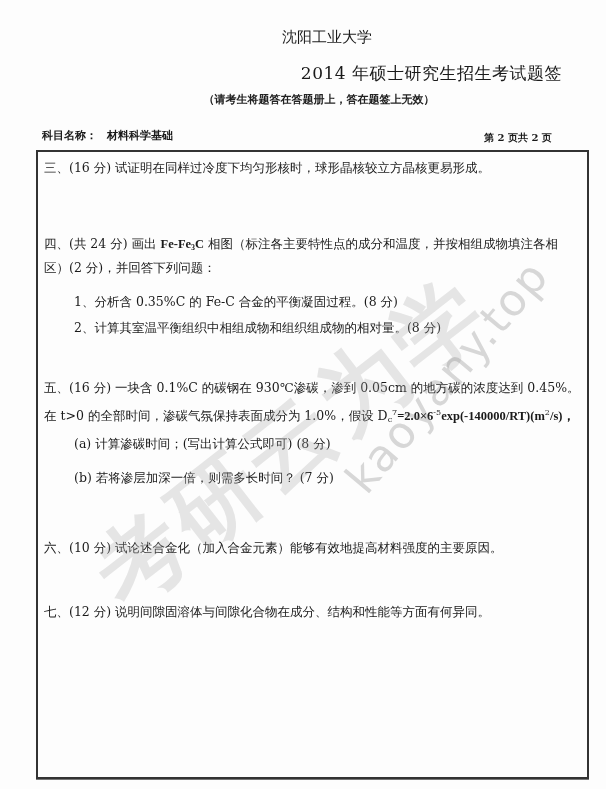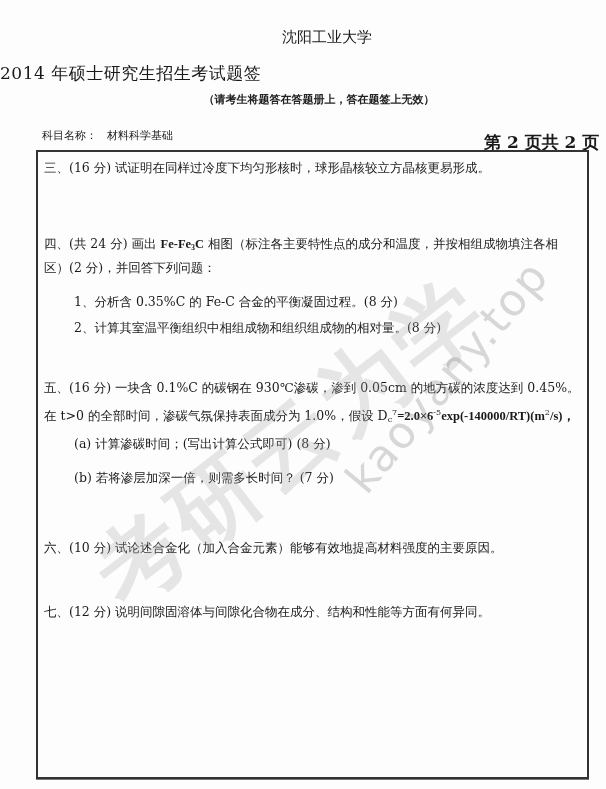--- a/index.html
+++ b/index.html
@@ -4,25 +4,25 @@
   <style>
     html, body { margin: 0; padding: 0; }
     body {
       width: 606px; height: 789px; position: relative; overflow: hidden;
       background: #fdfdfd;
       font-family: "DejaVu Serif", "Liberation Serif", serif;
       color: #1a1a1a;
     }
     .abs { position: absolute; white-space: nowrap; }
     .uni-title { top: 28px; left: 0; width: 606px; text-align: center; font-size: 15px; padding-left: 24px; }
-    .exam-title { top: 62px; left: 0; width: 562px; text-align: left; font-size: 17px; letter-spacing: 0.5px; }
+    .exam-title { top: 62px; left: 0; width: 562px; text-align: right; font-size: 17px; letter-spacing: 0.5px; }
     .notice { top: 92px; left: 0; width: 606px; text-align: center; font-size: 11px; font-weight: bold; color: #222; padding-left: 16px; }
-    .subject { top: 128px; left: 42px; font-size: 11px; font-weight: normal; text-align: center; }
+    .subject { top: 128px; left: 42px; font-size: 11px; font-weight: bold; text-align: center; }
     .subject .val { margin-left: 10px; }
-    .pageno { top: 131px; left: 484px; font-size: 17px; font-weight: bold; }
+    .pageno { top: 131px; left: 484px; font-size: 10px; font-weight: bold; }
     .frame {
       position: absolute; left: 36px; top: 150px; width: 549px; height: 625px;
       border: 2px solid #333; border-top-width: 2px; box-shadow: 0 1px 0 #777;
     }
     .q { position: absolute; left: 44px; font-size: 12.5px; line-height: 15px; }
     .q b, .num { font-weight: bold; font-family: "Liberation Serif", serif; }
     .sub { position: absolute; left: 74px; font-size: 12.5px; }
     sup { font-size: 8px; vertical-align: 5px; }
     subx, .subs { font-size: 8px; vertical-align: -2px; }
     .wm-text {

